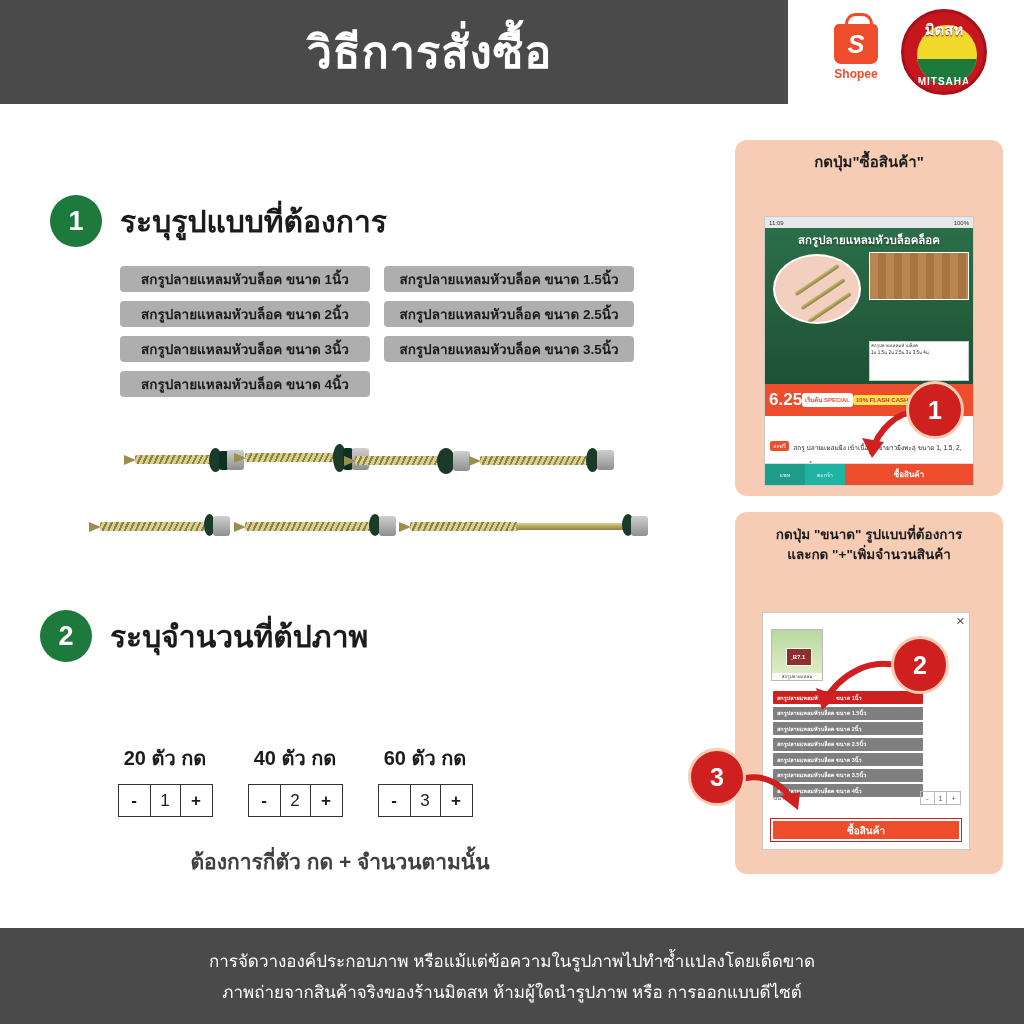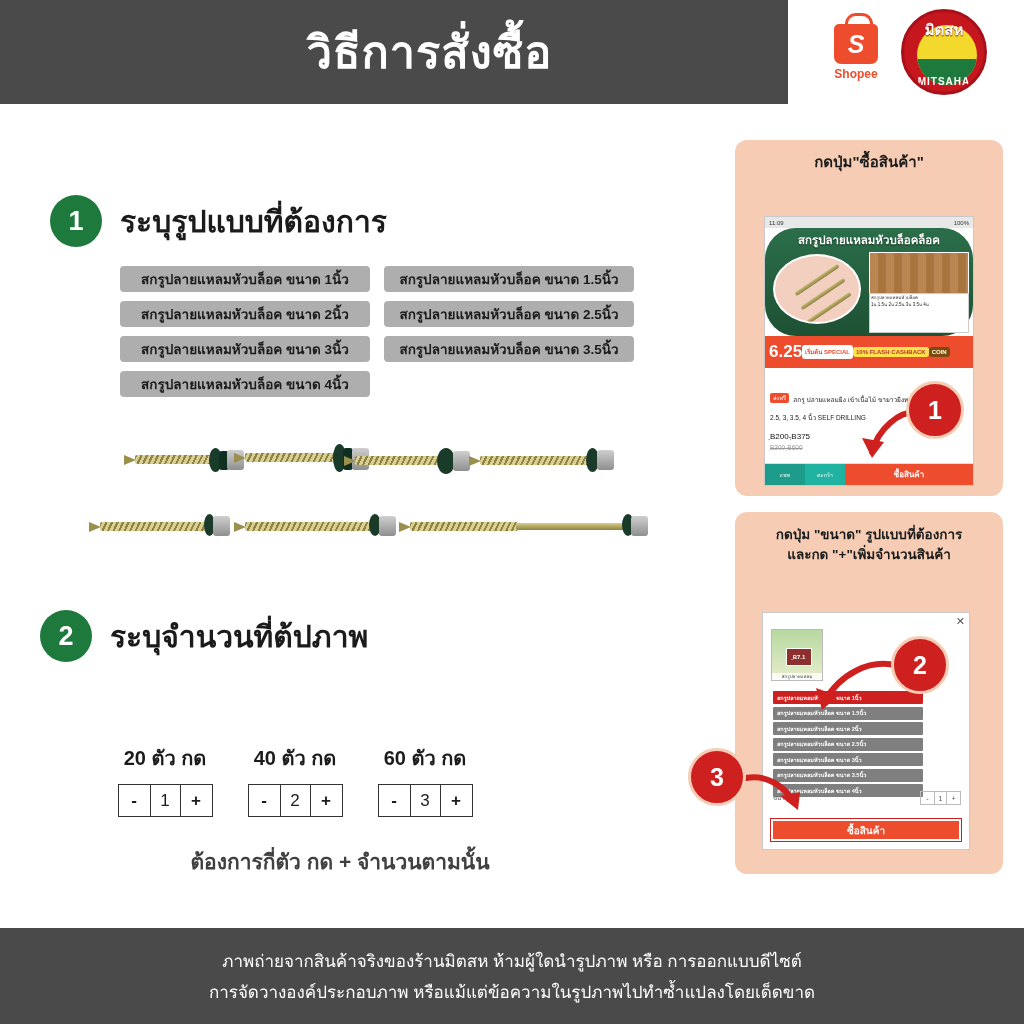--- a/index.html
+++ b/index.html
@@ -269,23 +269,22 @@
   .phone-status {
     height: 11px;
     background: #e8e8e8;
     font-size: 6px;
     color: #333;
     display: flex; align-items: center; justify-content: space-between;
     padding: 0 4px;
   }
   .promo-banner {
     position: relative;
-    height: 108px;
+    height: 156px;
     background: linear-gradient(180deg,#2b6e4a,#1d5133);
-    border-radius: 31px;
   }
   .promo-title {
     text-align: center;
     color: #ffffff;
     font-size: 11.5px;
     font-weight: bold;
     padding-top: 3px;
     text-shadow: 0 1px 1px #06240f;
   }
   .promo-photo {
@@ -699,17 +698,17 @@
     <path d="M22 58 L16 36 L38 44 Z" fill="#cf2020"></path>
   </svg>
   <svg class="arrow" style="left:740px; top:762px;" width="70" height="60" viewBox="0 0 70 60">
     <path d="M6 16 C26 12 44 24 54 40" stroke="#cf2020" stroke-width="6" fill="none" stroke-linecap="round"></path>
     <path d="M58 48 L40 34 L60 30 Z" fill="#cf2020"></path>
   </svg>
   <div class="callout" id="callout2">2</div>
   <div class="callout" id="callout3">3</div>
 
   <div class="footer">
+    <div>การจัดวางองค์ประกอบภาพ หรือแม้แต่ข้อความในรูปภาพไปทำซ้ำแปลงโดยเด็ดขาด</div>
     <div>ภาพถ่ายจากสินค้าจริงของร้านมิตสห ห้ามผู้ใดนำรูปภาพ หรือ การออกแบบดีไซต์</div>
-    <div>การจัดวางองค์ประกอบภาพ หรือแม้แต่ข้อความในรูปภาพไปทำซ้ำแปลงโดยเด็ดขาด</div>
   </div>
 
 </div>
 
 </body></html>

